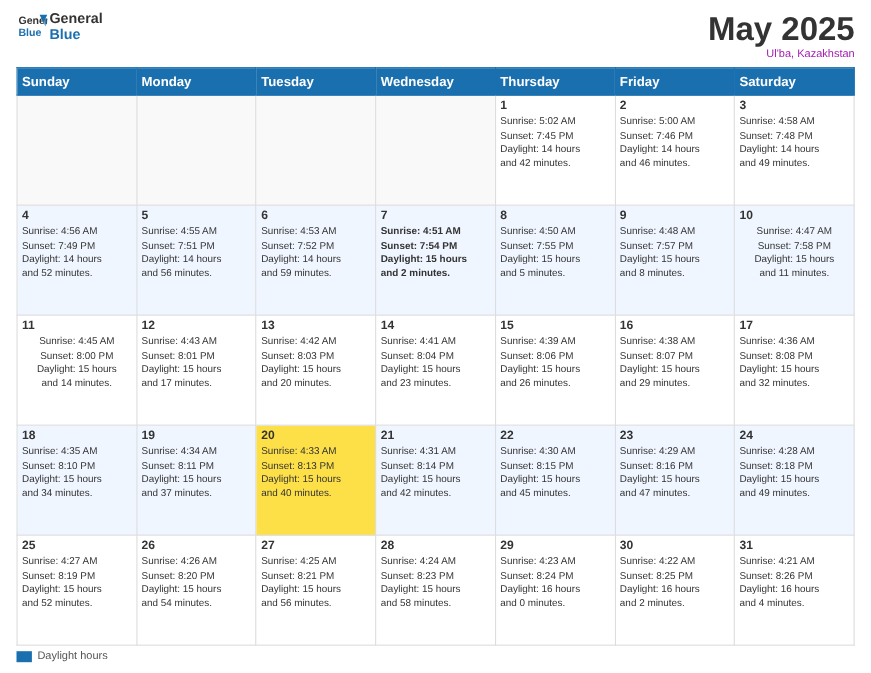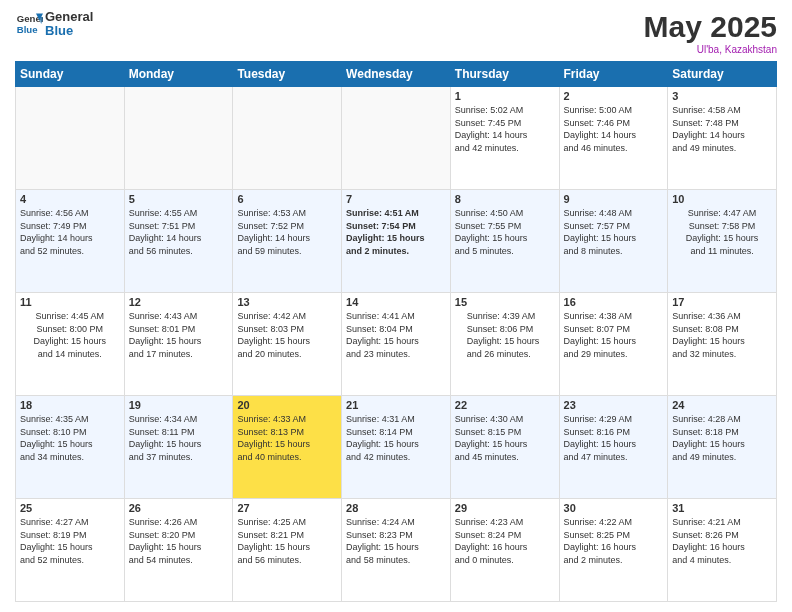--- a/index.html
+++ b/index.html
@@ -239,21 +239,21 @@
           </td>
           <td>
             <span class="day-num">14</span>
             <div class="day-info" style="white-space: pre-line;">Sunrise: 4:41 AM
 Sunset: 8:04 PM
 Daylight: 15 hours
 and 23 minutes.</div>
           </td>
           <td>
             <span class="day-num">15</span>
-            <div class="day-info" style="white-space: pre-line; margin-left: 12px;">Sunrise: 4:39 AM
+            <div class="day-info" style="white-space: pre-line;">Sunrise: 4:39 AM
 Sunset: 8:06 PM
 Daylight: 15 hours
 and 26 minutes.</div>
           </td>
           <td>
             <span class="day-num">16</span>
             <div class="day-info" style="white-space: pre-line;">Sunrise: 4:38 AM
 Sunset: 8:07 PM
 Daylight: 15 hours
 and 29 minutes.</div>
@@ -364,13 +364,17 @@
             <span class="day-num">31</span>
             <div class="day-info" style="white-space: pre-line;">Sunrise: 4:21 AM
 Sunset: 8:26 PM
 Daylight: 16 hours
 and 4 minutes.</div>
           </td>
         </tr>
       </tbody>
   </table>
 
+  <div class="footer">
+    <span class="footer-box"></span>
+    <span>Daylight hours</span>
+  </div>
 </div>
 
 </body></html>

